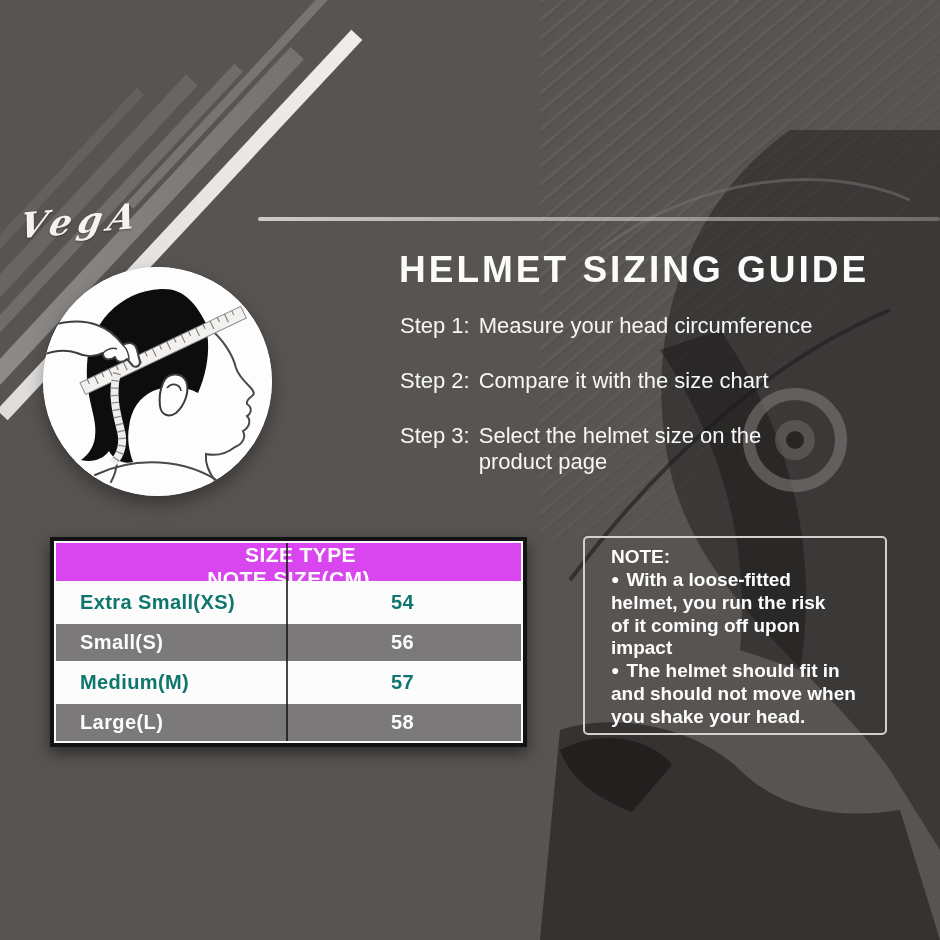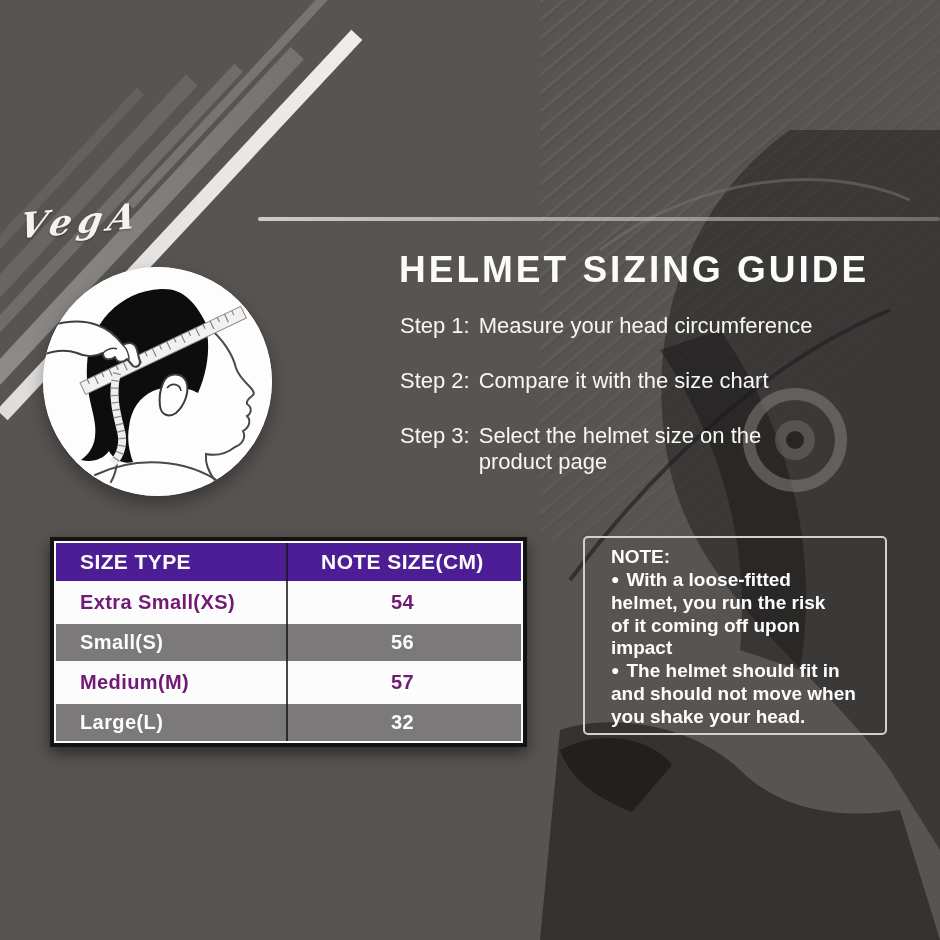--- a/index.html
+++ b/index.html
@@ -64,22 +64,22 @@
   .step-prefix{white-space:nowrap;}
   .step-text{white-space:pre-line;}
   
   .size-table{
     position:absolute;left:50px;top:537px;width:477px;z-index:5;
     background:#fbfbfb;border:4px solid #141313;box-sizing:border-box;
     padding:2px;box-shadow:0 6px 14px rgba(0,0,0,0.5);
   }
   .t-row{display:flex;align-items:center;height:37px;margin-top:3px;
     font-size:20px;font-weight:700;letter-spacing:0.4px;}
-  .t-row.header{margin-top:0;height:38px;background:#4c1d95;color:#fdfdfd;font-size:21px;}
-  .t-row.light{background:#fcfcfc;color:#701a75;}
+  .t-row.header{margin-top:0;height:38px;background:#d946ef;color:#fdfdfd;font-size:21px;flex-direction:column;}
+  .t-row.light{background:#fcfcfc;color:#0f766e;}
   .t-row.dark{background:#7b7979;color:#fdfdfd;}
   .c1{flex:0 0 49%;padding-left:24px;box-sizing:border-box;}
   .c2{flex:1;text-align:center;}
   .col-divider{position:absolute;left:49.4%;top:2px;bottom:2px;width:2px;background:rgba(26,25,25,0.8);}
   
   .note-box{
     position:absolute;left:583px;top:536px;width:304px;height:199px;z-index:5;
     border:2px solid #d2d1d0;border-radius:5px;box-sizing:border-box;
     padding:8px 14px 0 26px;color:#fdfdfd;
     font-size:19px;line-height:22.5px;font-weight:700;
@@ -188,21 +188,21 @@
     <div class="t-row dark">
       <span class="c1">Small(S)</span>
       <span class="c2">56</span>
     </div>
     <div class="t-row light">
       <span class="c1">Medium(M)</span>
       <span class="c2">57</span>
     </div>
     <div class="t-row dark">
       <span class="c1">Large(L)</span>
-      <span class="c2">32</span>
+      <span class="c2">58</span>
     </div>
   </div>
 
   <div class="note-box">
     <div class="note-title">NOTE:</div>
     <div class="note-item"><span class="bullet">●</span><span class="note-text">With a loose-fitted
 helmet, you run the risk
 of it coming off upon
 impact</span></div>
     <div class="note-item"><span class="bullet">●</span><span class="note-text">The helmet should fit in

